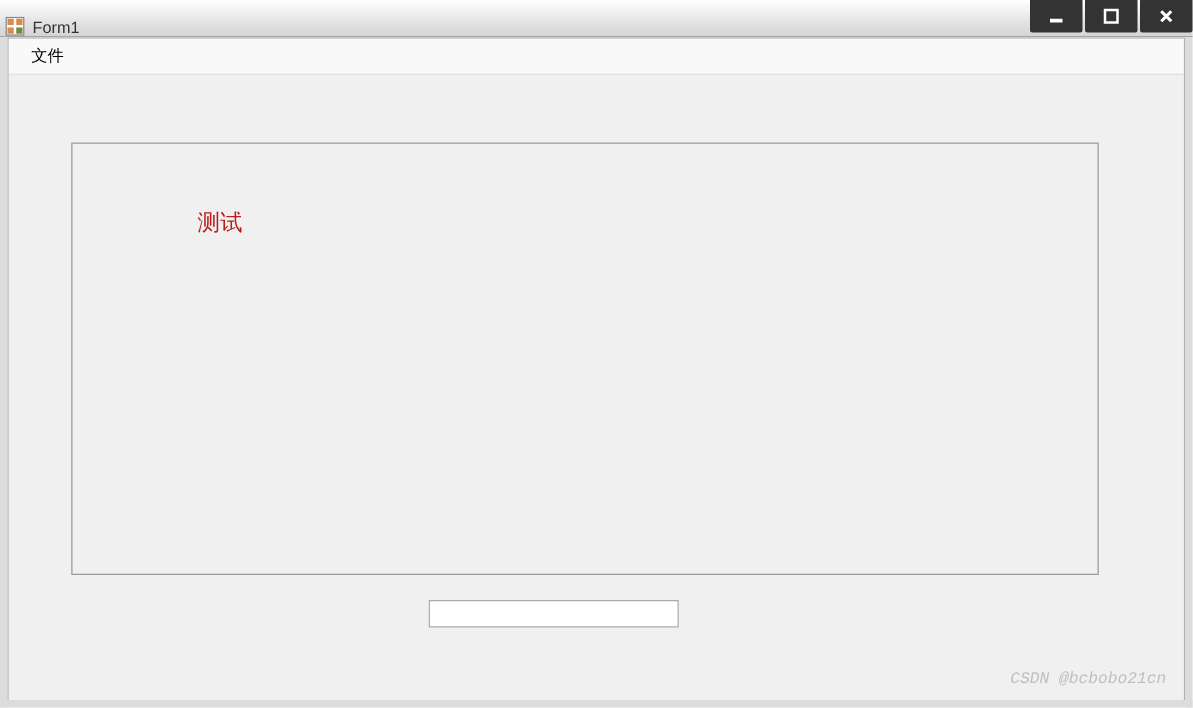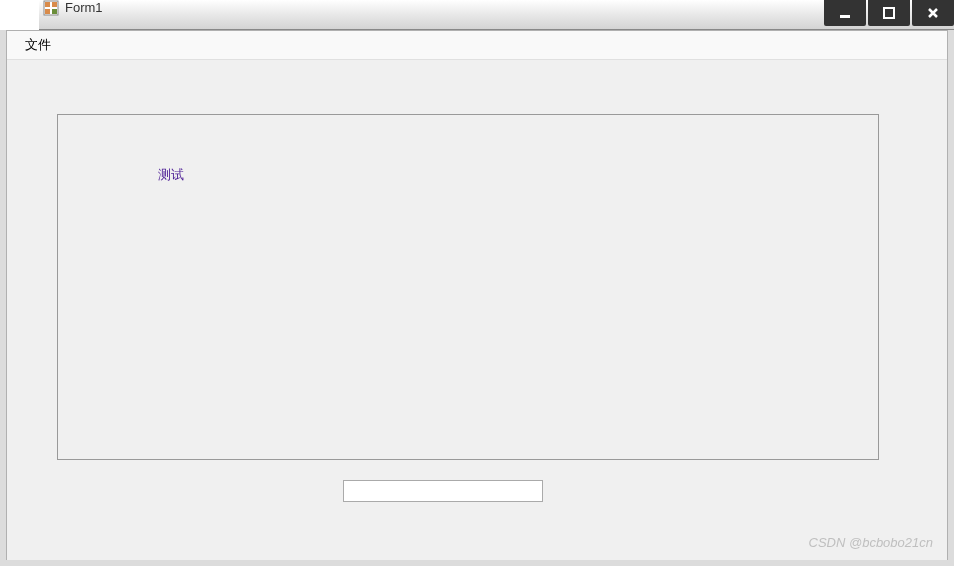--- a/index.html
+++ b/index.html
@@ -14,24 +14,23 @@
       width: 954px;
       height: 566px;
       overflow: hidden;
       position: relative;
     }
     .titlebar {
       height: 30px;
       background: linear-gradient(to bottom, #ffffff 0%, #e8e8e8 50%, #d4d4d4 100%);
       border-bottom: 1px solid #888;
       display: flex;
-      align-items: flex-start;
+      align-items: flex-end;
       padding: 0 4px;
       position: relative;
-      margin-left: 39px;
     }
     .titlebar-icon {
       width: 16px;
       height: 16px;
       margin-right: 6px;
       display: inline-block;
       position: relative;
     }
     .titlebar-icon svg {
       width: 16px;
@@ -103,22 +102,22 @@
       top: 54px;
       width: 822px;
       height: 346px;
       border: 1px solid #999;
       background: #f0f0f0;
     }
     .panel-label {
       position: absolute;
       left: 100px;
       top: 51px;
-      font-size: 13px;
-      color: #4c1d95;
+      font-size: 18px;
+      color: #b91c1c;
       text-align: right;
     }
     .textbox {
       position: absolute;
       left: 336px;
       top: 420px;
       width: 200px;
       height: 22px;
       border: 1px solid #aaa;
       background: #fff;
@@ -139,21 +138,21 @@
       color: #000;
       font-family: inherit;
     }
     .watermark {
       position: absolute;
       right: 14px;
       bottom: 10px;
       color: #bfbfbf;
       font-size: 13px;
       font-style: italic;
-      font-family: Liberation Sans, sans-serif;
+      font-family: Liberation Mono, monospace;
     }
   </style>
 </head>
 <body>
 
 <div class="titlebar">
   <span class="titlebar-icon">
     <svg viewBox="0 0 16 16">
       <rect x="1" y="1" width="14" height="14" fill="#fff" stroke="#888" stroke-width="1"></rect>
       <rect x="2" y="2" width="5" height="5" fill="#d98b4a"></rect>

